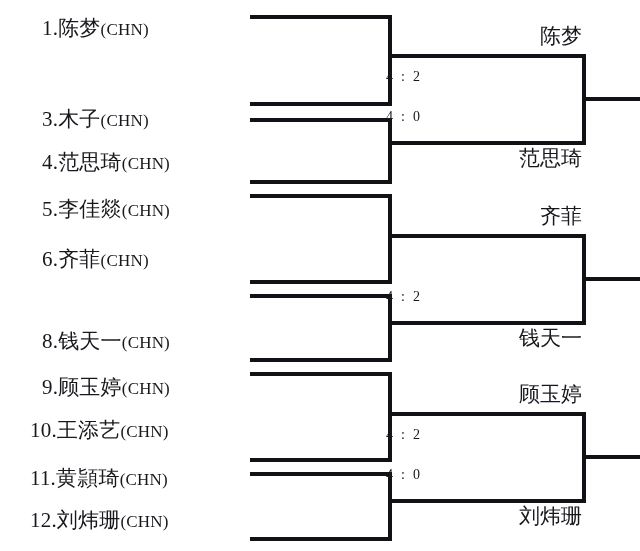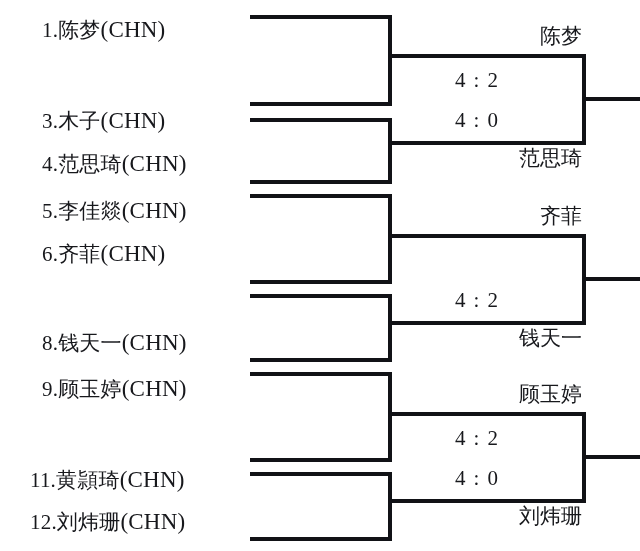--- a/index.html
+++ b/index.html
@@ -19,21 +19,21 @@
     left:42px;
     white-space:nowrap;
     font-size:21px;
     line-height:1;
     color:#17181c;
     letter-spacing:0.2px;
   }
   .player-entry .seed{font-family:"Liberation Serif","DejaVu Serif",serif;}
   .player-entry .pname{font-family:"DejaVu Serif","Liberation Serif",serif;}
   .player-entry .nat{
-    font-size:23px;
+    font-size:17px;
     font-family:"Liberation Serif","DejaVu Serif",serif;
     margin-top:37px;
   }
 
   
   .ln{position:absolute;background:#111216;}
   .h{height:4px;}
   .v{width:4px;}
 
   
@@ -44,25 +44,25 @@
     line-height:1;
     color:#17181c;
     white-space:nowrap;
     text-align:right;
   }
 
   
   .score{
     position:absolute;
     font-family:"Liberation Serif","DejaVu Serif",serif;
-    font-size:21px;
+    font-size:14px;
     line-height:1;
     color:#17181c;
     white-space:nowrap;
-    text-align:center;
+    text-align:left;
     letter-spacing:1px;
   }
   .score .sep{padding:0 7px;}
 </style>
 </head>
 <body>
 
 <div id="bracket-root">
 
   <div class="player-entry" style="top:18px">
@@ -93,21 +93,21 @@
   <div class="score" style="top:70px;left:386px;width:182px">
     <span>4</span><span class="sep">:</span><span>2</span>
   </div>
   <div class="score" style="top:110px;left:386px;width:182px">
     <span>4</span><span class="sep">:</span><span>0</span>
   </div>
 
   <div class="player-entry" style="top:199px">
     <span class="seed">5.</span><span class="pname">李佳燚</span><span class="nat">(CHN)</span>
   </div>
-  <div class="player-entry" style="top:242px">
+  <div class="player-entry" style="top:249px">
     <span class="seed">6.</span><span class="pname">齐菲</span><span class="nat">(CHN)</span>
   </div>
   <div class="player-entry" style="top:331px">
     <span class="seed">8.</span><span class="pname">钱天一</span><span class="nat">(CHN)</span>
   </div>
 
   <div class="ln h" style="left:250px;top:194px;width:142px"></div>
   <div class="ln h" style="left:250px;top:280px;width:142px"></div>
   <div class="ln v" style="left:388px;top:194px;height:90px"></div>
   <div class="ln h" style="left:250px;top:294px;width:142px"></div>
@@ -120,20 +120,23 @@
   <div class="ln h" style="left:582px;top:277px;width:58px"></div>
 
   <div class="winner-name" style="top:206px;left:386px;width:196px">齐菲</div>
   <div class="winner-name" style="top:328px;left:386px;width:196px">钱天一</div>
   <div class="score" style="top:290px;left:386px;width:182px">
     <span>4</span><span class="sep">:</span><span>2</span>
   </div>
 
   <div class="player-entry" style="top:377px">
     <span class="seed">9.</span><span class="pname">顾玉婷</span><span class="nat">(CHN)</span>
+  </div>
+  <div class="player-entry" style="top:420px;left:30px">
+    <span class="seed">10.</span><span class="pname">王添艺</span><span class="nat">(CHN)</span>
   </div>
   <div class="player-entry" style="top:468px;left:30px">
     <span class="seed">11.</span><span class="pname">黄頴琦</span><span class="nat">(CHN)</span>
   </div>
   <div class="player-entry" style="top:510px;left:30px">
     <span class="seed">12.</span><span class="pname">刘炜珊</span><span class="nat">(CHN)</span>
   </div>
 
   <div class="ln h" style="left:250px;top:372px;width:142px"></div>
   <div class="ln h" style="left:250px;top:458px;width:142px"></div>

